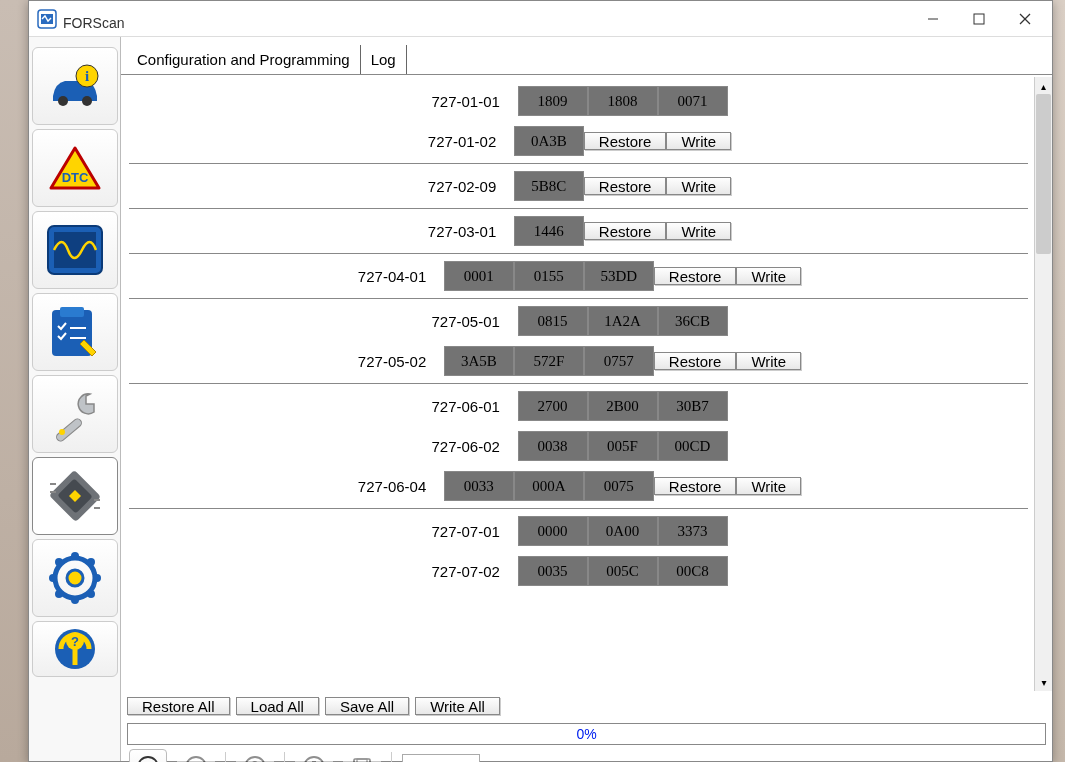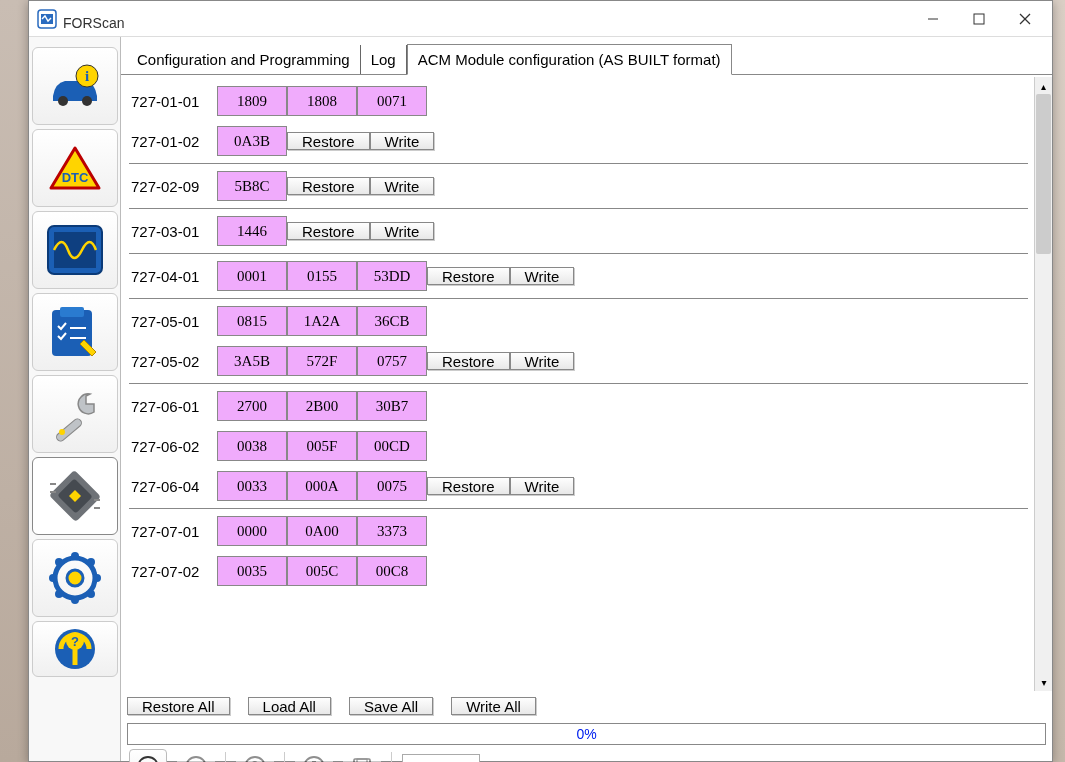--- a/index.html
+++ b/index.html
@@ -16,26 +16,26 @@
 .main { flex: 1; position: relative; }
 .tabs { height: 34px; display: flex; align-items: flex-end; padding: 0 6px; border-bottom: 1px solid #888; margin-top: 4px; }
 .tab { padding: 6px 10px; font-size: 15px; color: #000; border-right: 1px solid #666; cursor: pointer; margin-top: 40px; }
 .tab.active { border: 1px solid #888; border-bottom: 1px solid #fff; background: #fff; position: relative; top: 1px; }
 .content { position: absolute; top: 40px; left: 2px; right: 18px; bottom: 70px; overflow: hidden; padding: 4px 6px; }
 .scrollbar { position: absolute; right: 0; top: 40px; bottom: 70px; width: 18px; background: #f0f0f0; border-left: 1px solid #ccc; }
 .sb-arrow { width: 16px; height: 16px; margin: 1px auto; display: flex; align-items: center; justify-content: center; font-size: 10px; }
 .sb-track { position: absolute; top: 17px; bottom: 17px; left: 0; right: 0; }
 .sb-thumb { position: absolute; left: 1px; right: 1px; top: 0; height: 160px; background: #ccc; border-radius: 2px; }
 .group-sep { border-top: 1px solid #888; margin: 2px 0; }
-.row { display: flex; align-items: center; height: 40px; gap: 0; }
+.row { display: flex; align-items: center; height: 40px; gap: 0; justify-content: center; }
 .addr { width: 88px; font-size: 15px; color: #000; padding-left: 2px; }
-.hexin { width: 70px; height: 30px; border: 1px solid #888; font-family: "Segoe UI"; font-size: 15px; text-align: center; background: #f0abfc; }
+.hexin { width: 70px; height: 30px; border: 1px solid #888; font-family: "Segoe UI"; font-size: 15px; text-align: center; background: #737373; }
 .btn { height: 18px; padding: 0 14px; font-size: 15px; background: linear-gradient(#fefefe,#e8e8e8); border: 1px solid #888; box-shadow: 1px 1px 0 rgba(0,0,0,0.2); cursor: pointer; }
 .bottombar { position: absolute; left: 2px; right: 2px; bottom: 0; height: 70px; }
-.bottom-row1 { height: 30px; display: flex; align-items: center; gap: 18px; padding: 0 4px; }
+.bottom-row1 { height: 30px; display: flex; align-items: center; gap: 6px; padding: 0 4px; }
 .progress { height: 22px; margin: 2px 4px; border: 1px solid #888; background: #fff; display: flex; align-items: center; justify-content: center; color: #0020ee; font-size: 14px; }
 .toolbar { height: 40px; display: flex; align-items: center; gap: 10px; padding: 0 6px; }
 .tbtn { width: 38px; height: 36px; border: 1px solid transparent; border-radius: 4px; display: flex; align-items: center; justify-content: center; background: #fff; }
 .tbtn.enabled { border-color: #bbb; background: linear-gradient(#fff,#f0f0f0); }
 .tbtn.disabled { opacity: 0.55; }
 .dropdown { width: 78px; height: 26px; border: 1px solid #aaa; background: #fff; display: flex; align-items: center; padding: 0 6px; color: #999; font-size: 13px; }
 .dropdown .dd-arrow { margin-left: auto; font-size: 10px; color: #666; }
 .vsep { width: 1px; height: 30px; background: #ccc; }
 .bg-left { position: absolute; left: 0; top: 0; width: 28px; height: 100%; background: linear-gradient(#c9bdb3,#b8a99c); }
 .bg-right { position: absolute; right: 0; top: 0; width: 12px; height: 100%; background: linear-gradient(#dacfc5,#c5b8ab); }
@@ -154,21 +154,20 @@
             <circle cx="28" cy="20" r="9" fill="#ffd400"></circle>
             <text x="28" y="25" text-anchor="middle" font-size="13" font-weight="bold" fill="#1b5fb5">?</text>
           </svg>
       </div>
     </div>
 
     <div class="main">
       <div class="tabs">
         <div class="tab">Configuration and Programming</div>
         <div class="tab">Log</div>
-        <div class="tab active">ACM Module configuration (AS BUILT format)</div>
       </div>
 
       <div class="content" id="rows-container">
           <div class="row">
             <div class="addr">727-01-01</div>
             <input class="hexin" value="1809" style="">
             <input class="hexin" value="1808" style="">
             <input class="hexin" value="0071" style="">
           </div>
           <div class="row">

